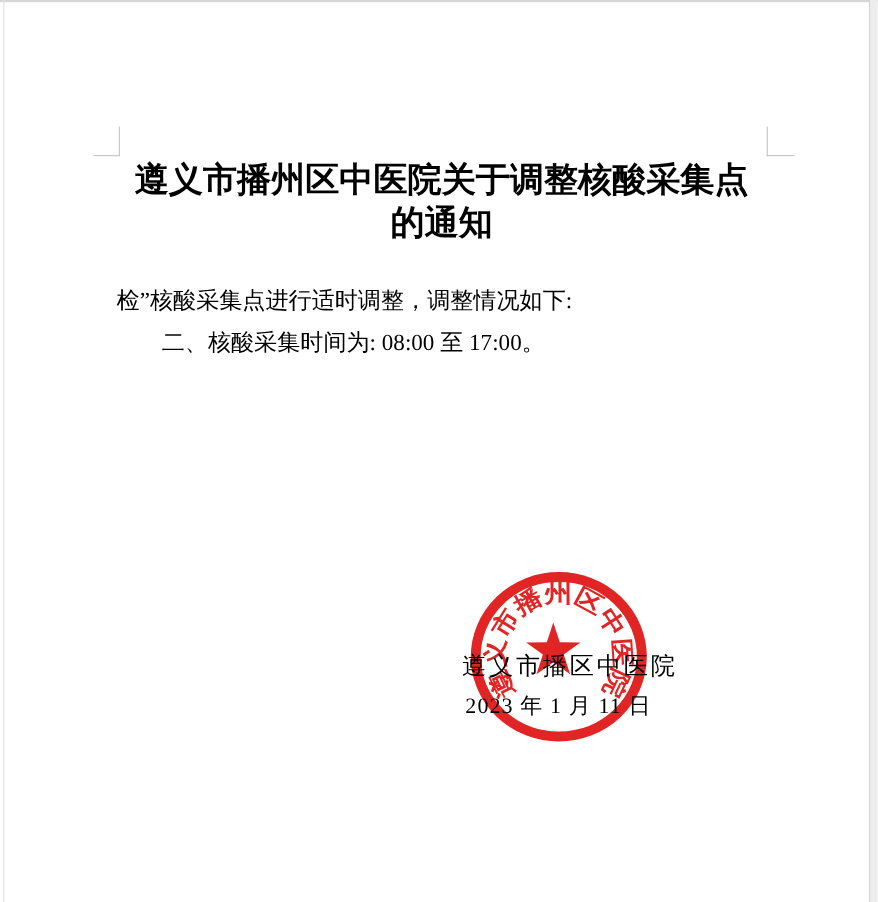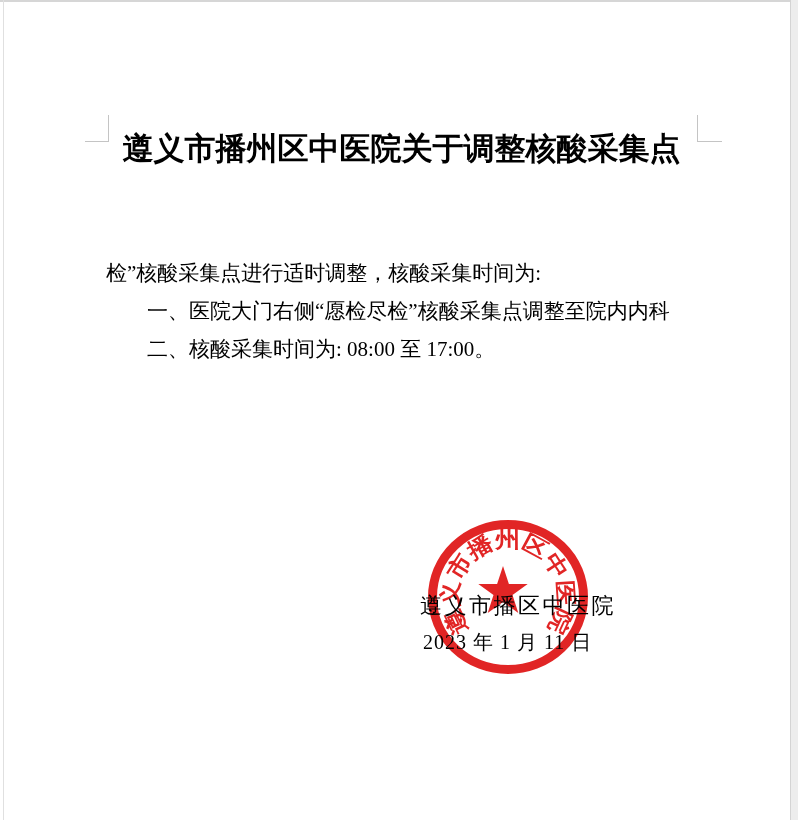--- a/index.html
+++ b/index.html
@@ -14,21 +14,21 @@
   .left-edge{position:absolute;top:0;left:3px;width:1px;height:820px;background:#e0e0e0;}
   .right-strip{position:absolute;top:0;right:0;width:7px;height:820px;background:#ededed;border-left:1px solid #d4d4d4;}
   
   .mark{position:absolute;}
   .mark-left-v{left:108px;top:115px;width:1px;height:27px;background:#c4c4c4;}
   .mark-left-h{left:85px;top:141px;width:24px;height:1px;background:#c4c4c4;}
   .mark-right-v{left:697px;top:115px;width:1px;height:27px;background:#c4c4c4;}
   .mark-right-h{left:697px;top:141px;width:25px;height:1px;background:#c4c4c4;}
   
   .doc-title{
-    position:absolute;left:106px;top:129px;width:591px;
+    position:absolute;left:106px;top:144px;width:591px;
     text-align:center;font-size:31px;line-height:39px;font-weight:bold;
     letter-spacing:0px;white-space:nowrap;
   }
   
   .doc-body{
     position:absolute;left:106px;top:254px;width:610px;
     font-size:21px;line-height:38px;
   }
   .line{white-space:nowrap;}
   .salutation{letter-spacing:4px;}
@@ -58,25 +58,25 @@
   <div class="left-edge"></div>
   <div class="right-strip"></div>
 
   <div class="mark mark-left-v"></div>
   <div class="mark mark-left-h"></div>
   <div class="mark mark-right-v"></div>
   <div class="mark mark-right-h"></div>
 
   <div class="doc-title">
     <div>遵义市播州区中医院关于调整核酸采集点</div>
+    <div>的通知</div>
   </div>
 
   <div class="doc-body">
-    <div class="line">检”核酸采集点进行适时调整，核酸采集时间为:</div>
-    <div class="line indent">一、医院大门右侧“愿检尽检”核酸采集点调整至院内内科</div>
+    <div class="line">检”核酸采集点进行适时调整，调整情况如下:</div>
     <div class="line indent">二、核酸采集时间为: 08:00 至 17:00。</div>
   </div>
 
   <div class="sig-org">遵义市播区中医院</div>
   <div class="sig-date">2023 年 1 月 11 日</div>
 
   <svg class="stamp" viewBox="0 0 170 170" width="170" height="170" aria-hidden="true">
     <defs>
       <path id="seal-arc" d="M 46.7 117.1 A 50 50 0 1 1 123.3 117.1" fill="none"></path>
     </defs>

